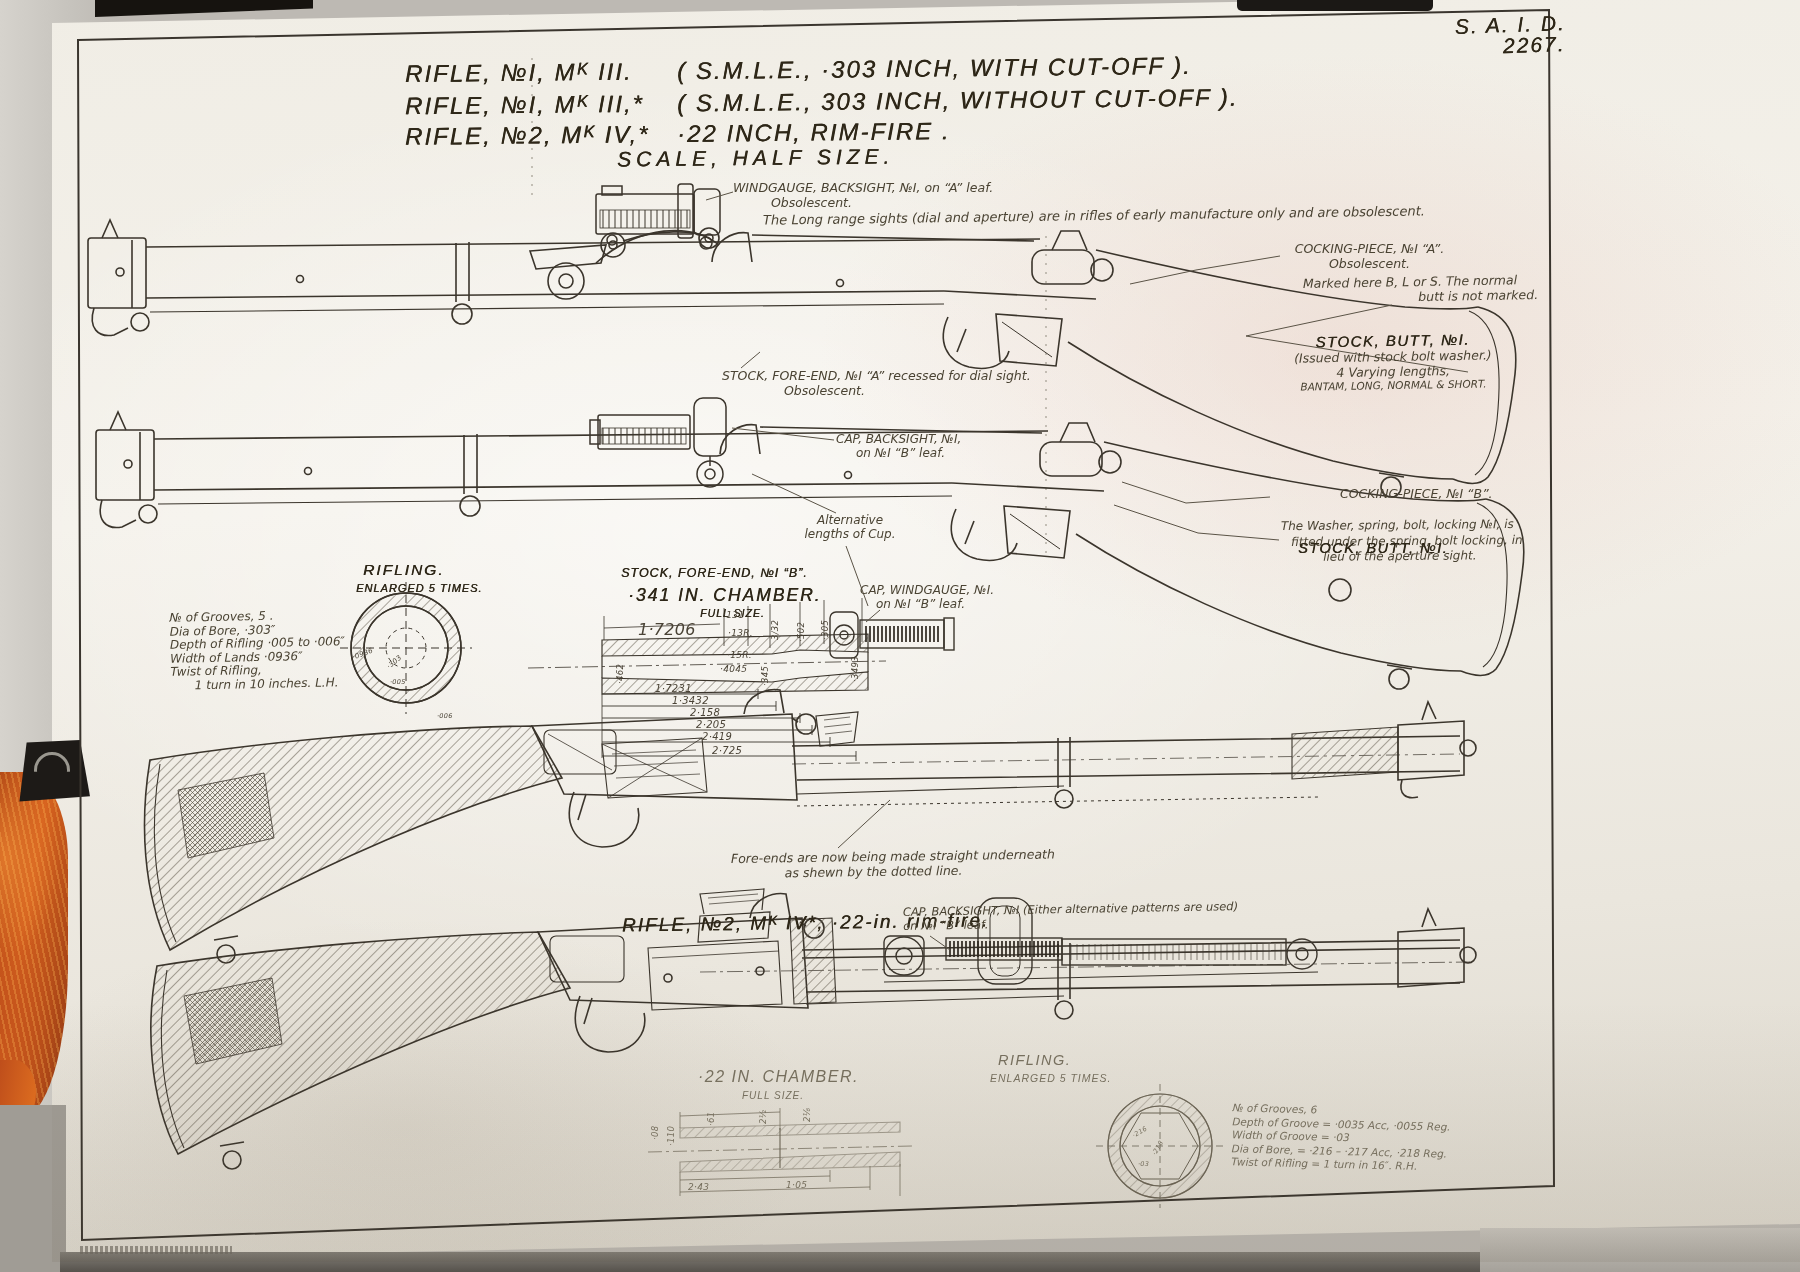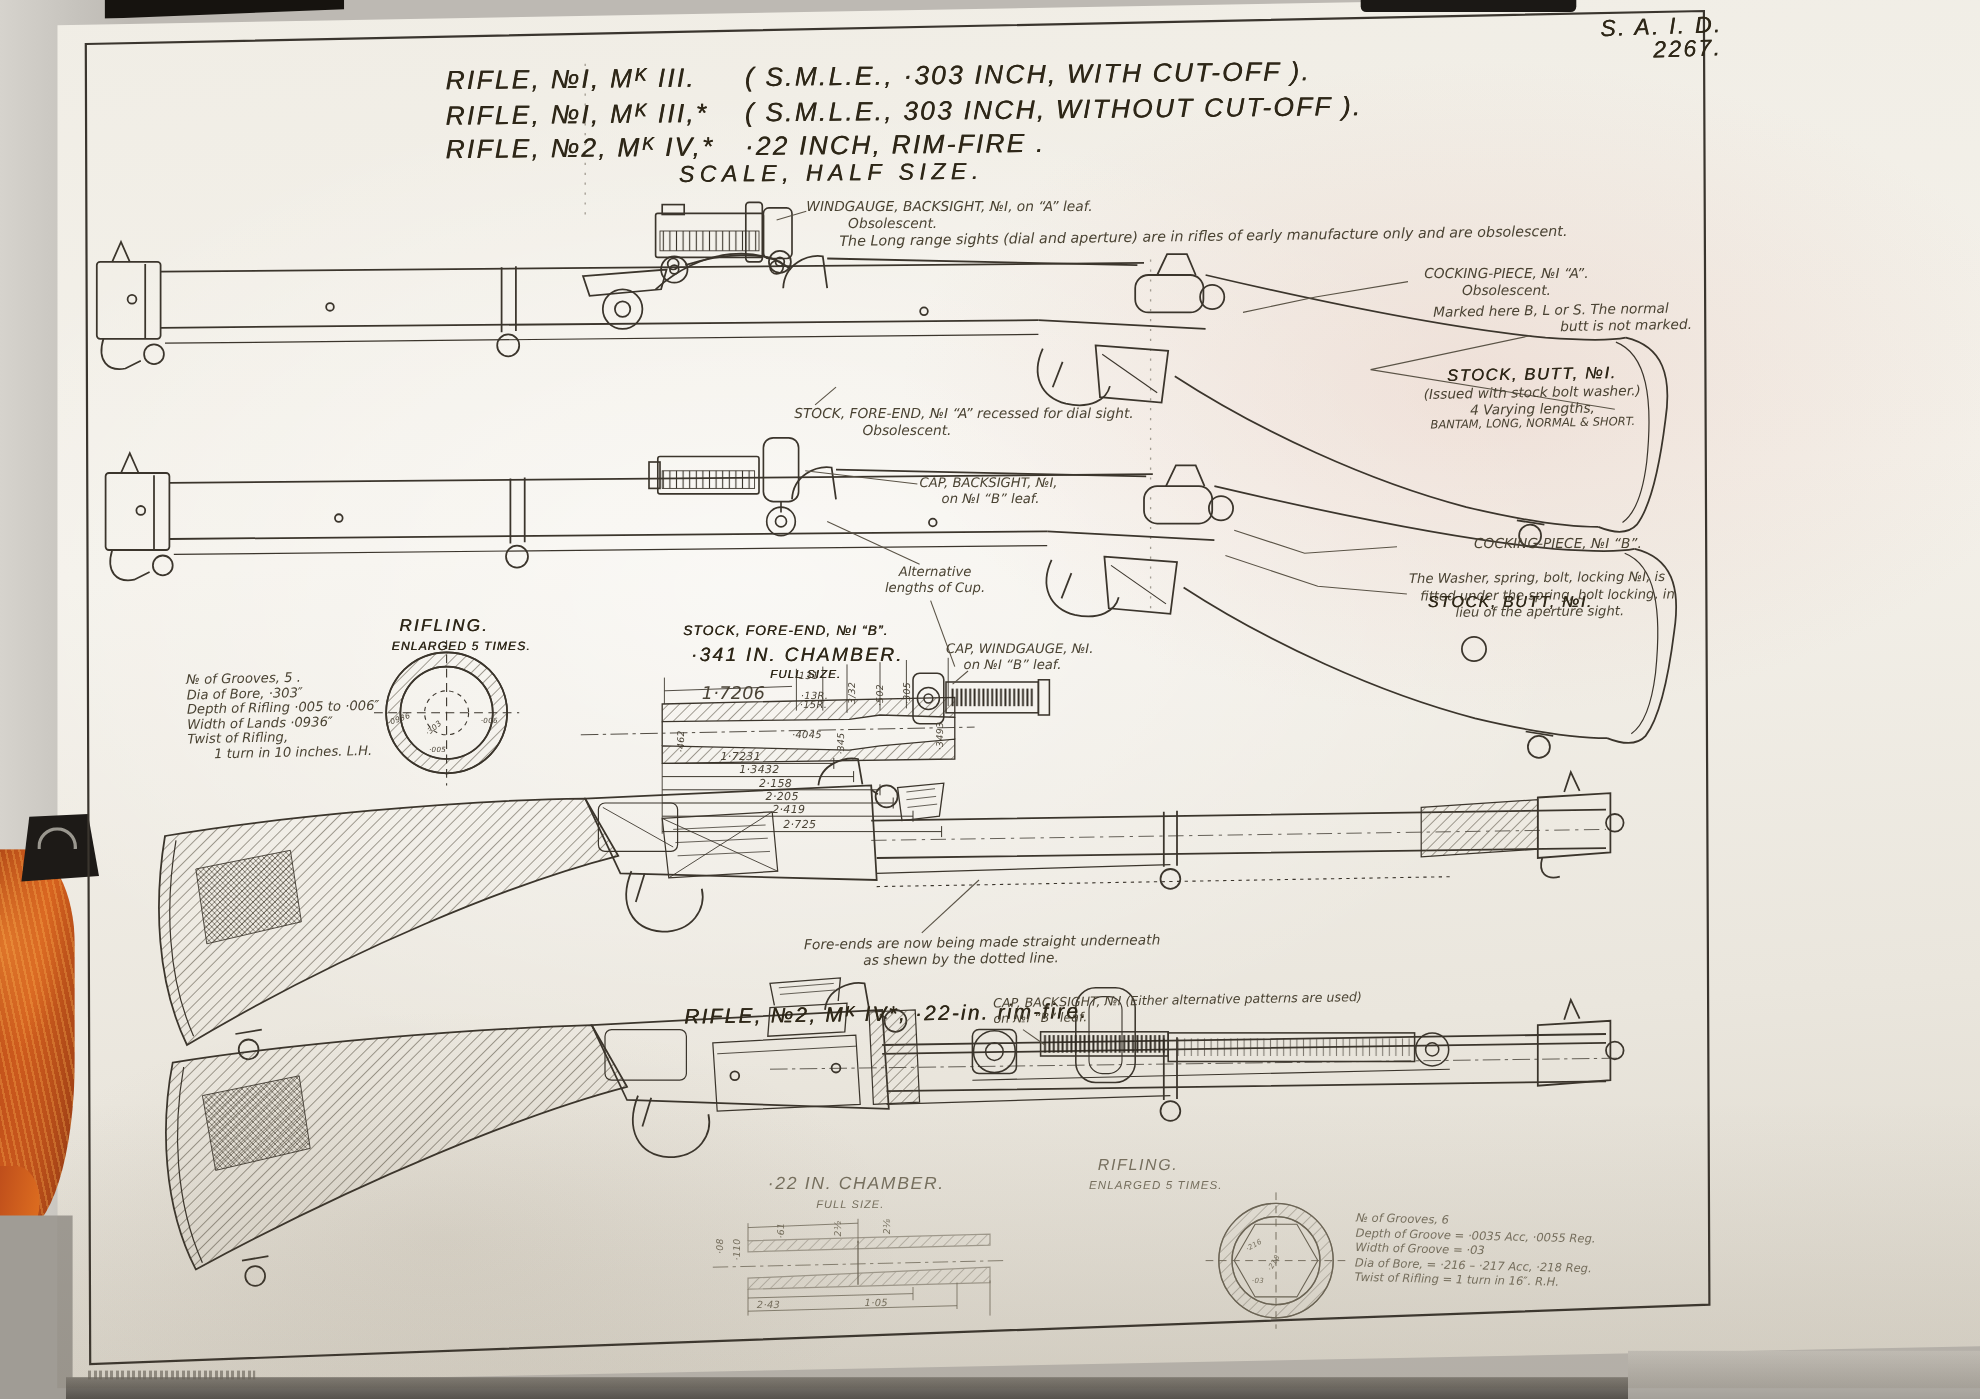--- a/index.html
+++ b/index.html
@@ -383,29 +383,29 @@
     <div>Dia of Bore, ·303″</div>
     <div>Depth of Rifling ·005 to ·006″</div>
     <div>Width of Lands ·0936″</div>
     <div>Twist of Rifling,</div>
     <div style="margin-left:24px;">1 turn in 10 inches. L.H.</div>
   </div>
 
   <div class="dim" style="left:352px;top:650px;font-size:7px;transform:rotate(-20deg);">·0936</div>
   <div class="dim" style="left:386px;top:658px;font-size:7px;transform:rotate(-40deg);">·303</div>
   <div class="dim" style="left:390px;top:678px;font-size:6.5px;">·005</div>
-  <div class="dim" style="left:390px;top:651px;font-size:6.5px;padding-left:47px;">·006</div>
+  <div class="dim" style="left:390px;top:712px;font-size:6.5px;padding-left:47px;">·006</div>
 
   <div class="t eng" style="left:628px;top:585px;font-size:17.5px;letter-spacing:2px;">·341 IN. CHAMBER.</div>
   <div class="t eng" style="left:700px;top:607px;font-size:10.5px;letter-spacing:1px;">FULL SIZE.</div>
 
   <div class="dim" style="left:638px;top:620px;font-size:16px;">1·7206</div>
   <div class="dim" style="left:723px;top:610px;font-size:9px;">·131</div>
   <div class="dim" style="left:728px;top:628px;font-size:9px;">·13R.</div>
-  <div class="dim" style="left:727px;top:637px;font-size:9px;">·15R.</div>
+  <div class="dim" style="left:727px;top:650px;font-size:9px;">·15R.</div>
   <div class="dim" style="left:720px;top:664px;font-size:9px;">·4045</div>
   <div class="dim vdim" style="left:770px;top:640px;font-size:8.5px;">3/32</div>
   <div class="dim vdim" style="left:796px;top:642px;font-size:8.5px;">·502</div>
   <div class="dim vdim" style="left:820px;top:640px;font-size:8.5px;">·305</div>
   <div class="dim vdim" style="left:615px;top:684px;font-size:8.5px;">·462</div>
   <div class="dim vdim" style="left:760px;top:686px;font-size:8.5px;">·345</div>
   <div class="dim vdim" style="left:850px;top:682px;font-size:8.5px;">·3493</div>
   <div class="dim" style="left:655px;top:683px;font-size:10px;">1·7231</div>
   <div class="dim" style="left:672px;top:695px;font-size:10px;">1·3432</div>
   <div class="dim" style="left:690px;top:707px;font-size:10px;">2·158</div>

